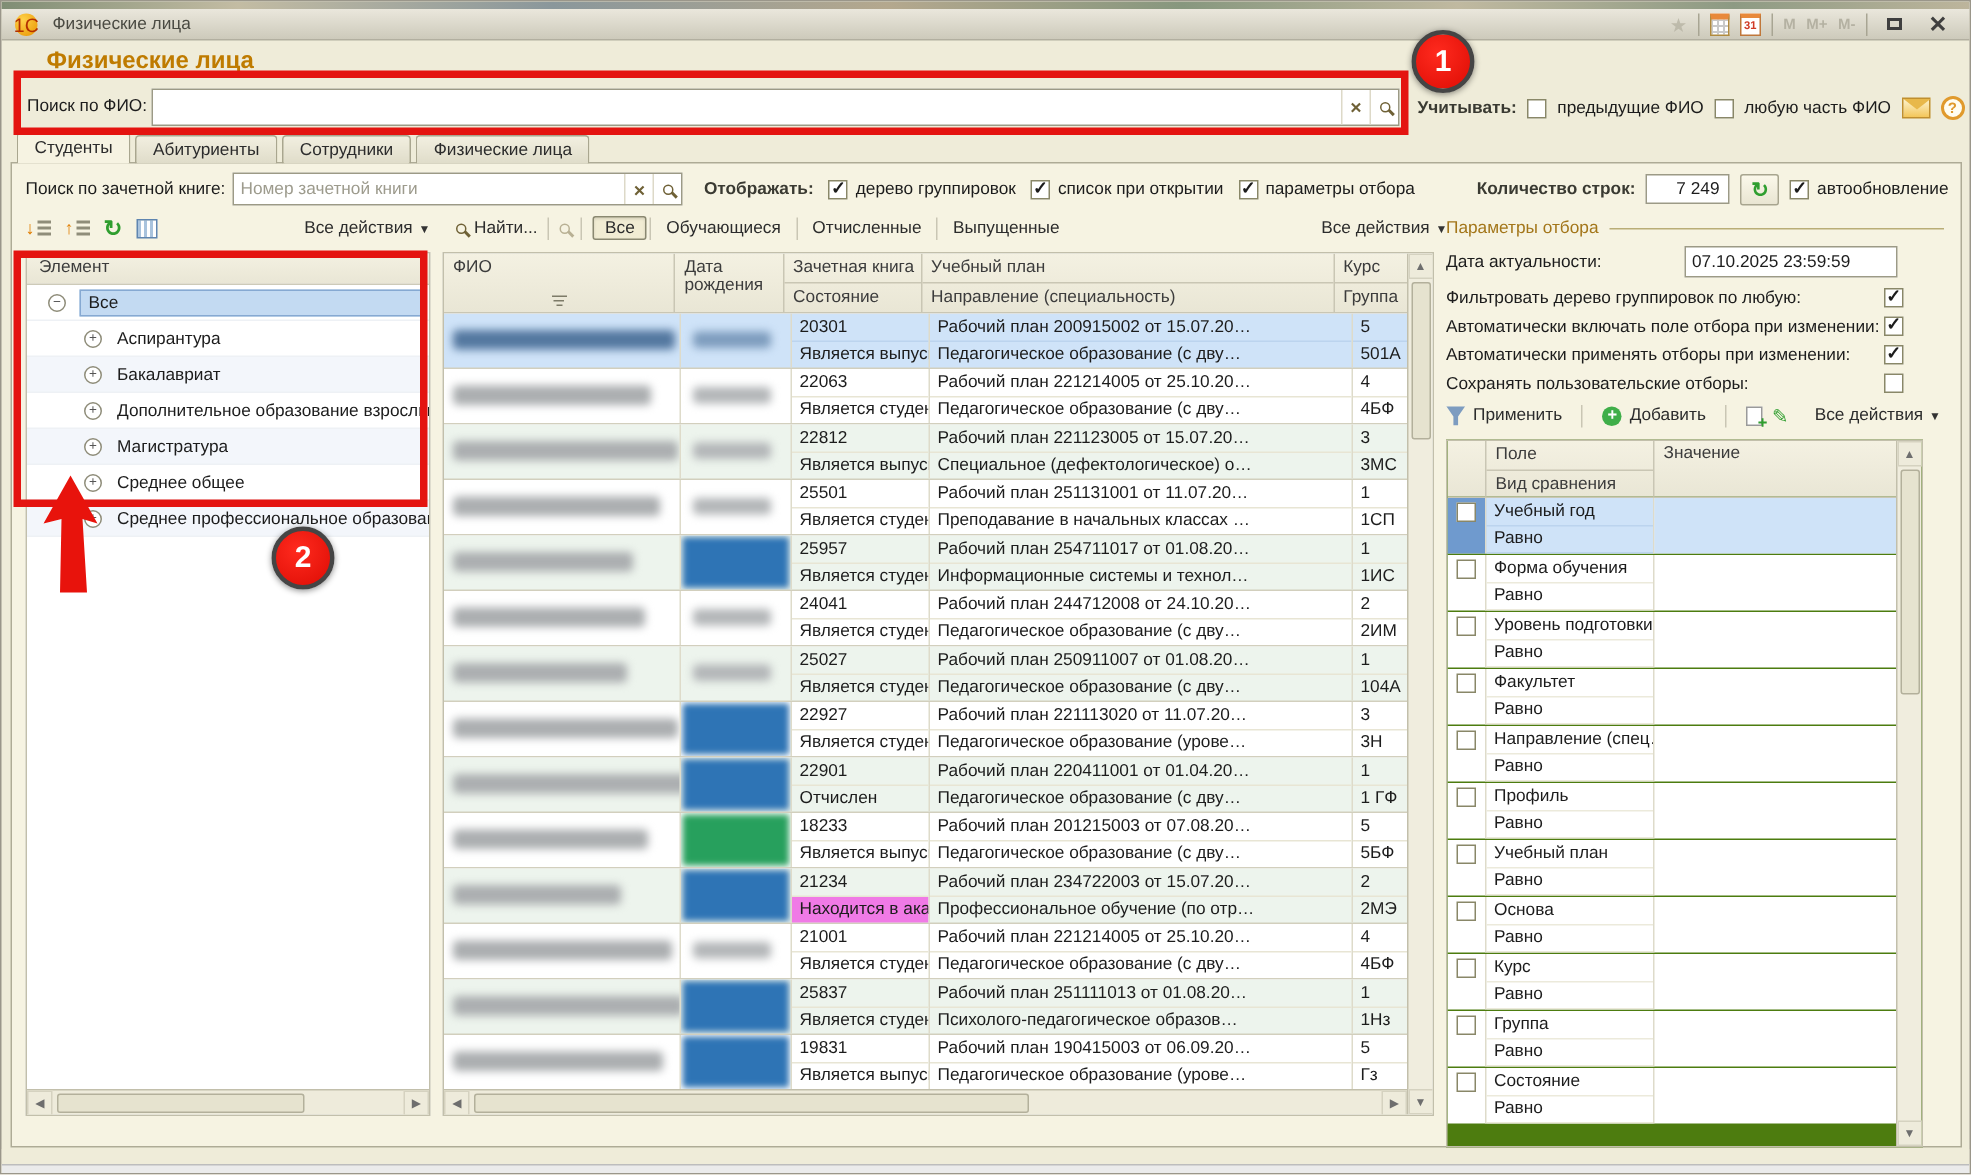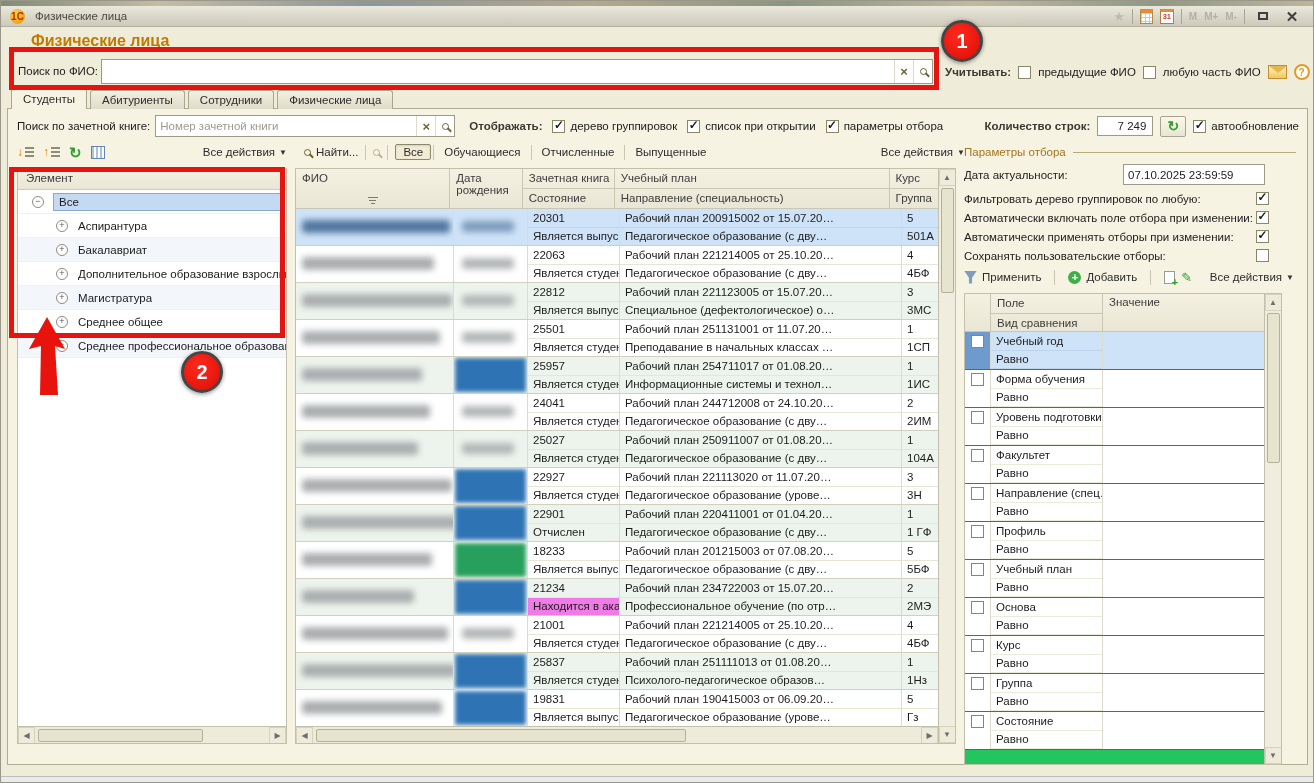--- a/index.html
+++ b/index.html
@@ -3,21 +3,21 @@
 <meta charset="utf-8">
 <style>
   *{box-sizing:border-box;margin:0;padding:0}
   body{width:1314px;height:783px;overflow:hidden}
   .screen{position:relative;width:1314px;height:783px;background:#efecd9;font-family:"Liberation Sans",sans-serif;font-size:11.5px;color:#1c1c1c;border:1px solid #9a968a;overflow:hidden}
   .nw{white-space:nowrap;overflow:hidden}
 
   
   .desktop-strip{position:absolute;left:0;top:0;width:100%;height:5px;background:linear-gradient(90deg,#7f8d74,#c3bca3 12%,#8a979b 28%,#b4a88e 45%,#87977e 60%,#c0b9a0 74%,#8d9a83 88%,#bdb59c)}
   .titlebar{position:absolute;left:0;top:5px;width:100%;height:21px;background:linear-gradient(#ecr,#cfccbd);background:linear-gradient(#eae7dc,#cdcabb);border-bottom:1px solid #b2afa0;display:flex;align-items:center}
-  .app-icon{width:15px;height:15px;border-radius:50%;background:radial-gradient(circle at 35% 30%,#ffd24a,#e89300);margin:0 10px 0 9px;color:#b33000;font-weight:bold;font-size:10px;display:flex;align-items:center;justify-content:center}
+  .app-icon{width:15px;height:15px;border-radius:50%;background:radial-gradient(circle at 35% 30%,#ffd24a,#e89300);margin:0 10px 0 9px;color:#b33000;font-weight:normal;font-size:13px;display:flex;align-items:center;justify-content:center}
   .title-text{color:#4a4a42}
   .tb-right{margin-left:auto;display:flex;align-items:center;gap:7px;padding-right:10px}
   .tb-sep{width:1px;height:15px;background:#a8a593}
   .star{color:#b7b4a4;font-size:13px;opacity:.8}
   .calc-ico{width:13px;height:15px;background:#fff;border:1px solid #b08a3e;border-top:4px solid #e8893a;background-image:repeating-linear-gradient(90deg,#c9c9c9 0 1px,transparent 1px 4px),repeating-linear-gradient(#c9c9c9 0 1px,transparent 1px 4px)}
   .cal-ico{width:14px;height:15px;background:#fff;border:1px solid #c0773a;border-top:3px solid #e8893a;color:#d03a26;font-size:7.5px;font-weight:bold;text-align:center;line-height:10px}
   .mem{color:#b4b1a2;font-weight:bold;font-size:10px}
   .win-btn{width:22px;height:17px;display:flex;align-items:center;justify-content:center;color:#3f3f3f}
   .max-glyph{width:10px;height:8px;border:2px solid #3f3f3f}
   .close-glyph{font-size:15px;font-weight:bold;line-height:1}
@@ -133,21 +133,21 @@
   .fp-date{position:absolute;left:1122px;top:163px;width:142px;height:21px}
   .fp-opts{position:absolute;left:963px;top:188px;width:305px}
   .fo{height:19px;display:flex;align-items:center}
   .fo .lbl{flex:1;white-space:nowrap;overflow:hidden}
   .fp-toolbar{position:absolute;left:963px;top:264px;width:330px;height:24px;display:flex;align-items:center;gap:6px;color:#2c2c2c}
   .funnel{width:13px;height:13px;background:#7d9cc0;clip-path:polygon(0 0,100% 0,62% 55%,62% 100%,38% 100%,38% 55%)}
   .plus-circle{width:13px;height:13px;border-radius:50%;background:#3fae49;color:#fff;font-size:11px;font-weight:bold;display:flex;align-items:center;justify-content:center;line-height:1}
   .page-ico{width:11px;height:13px;background:#fff;border:1px solid #9a9a9a;position:relative}
   .page-ico::after{content:"+";position:absolute;right:-4px;bottom:-5px;color:#2f9e2f;font-weight:bold;font-size:11px}
   .pencil{color:#2f9e2f;font-size:13px;line-height:1}
-  .fp-grid{position:absolute;left:963px;top:292px;width:318px;height:472px;background:#22c55e;border:1px solid #c2bfab;display:flex;overflow:hidden}
+  .fp-grid{position:absolute;left:963px;top:292px;width:318px;height:472px;background:#4d7c0f;border:1px solid #c2bfab;display:flex;overflow:hidden}
   .fpg-main{flex:1;display:flex;flex-direction:column;overflow:hidden}
   .fpg-head{display:flex;height:38px;flex:none;background:linear-gradient(#f4f1e2,#e9e6d5);border-bottom:1px solid #c9c6b4;color:#3c3c3c}
   .fh-cb{width:26px;border-right:1px solid #c9c6b4}
   .fh-name{width:112px;border-right:1px solid #c9c6b4}
   .fh-name .top,.fh-name .sub{height:19px;line-height:19px;padding:0 6px;white-space:nowrap;overflow:hidden}
   .fh-name .sub{border-top:1px solid #c9c6b4}
   .fh-val{flex:1;padding:2px 6px}
   .fr{display:flex;height:38px;border-bottom:1px solid #4d7c0f;background:#fff}
   .fr .fcb{width:26px;border-right:1px solid #dedbca;display:flex;justify-content:center;padding-top:3px}
   .fr .fname{width:112px;border-right:1px solid #dedbca;display:flex;flex-direction:column}

